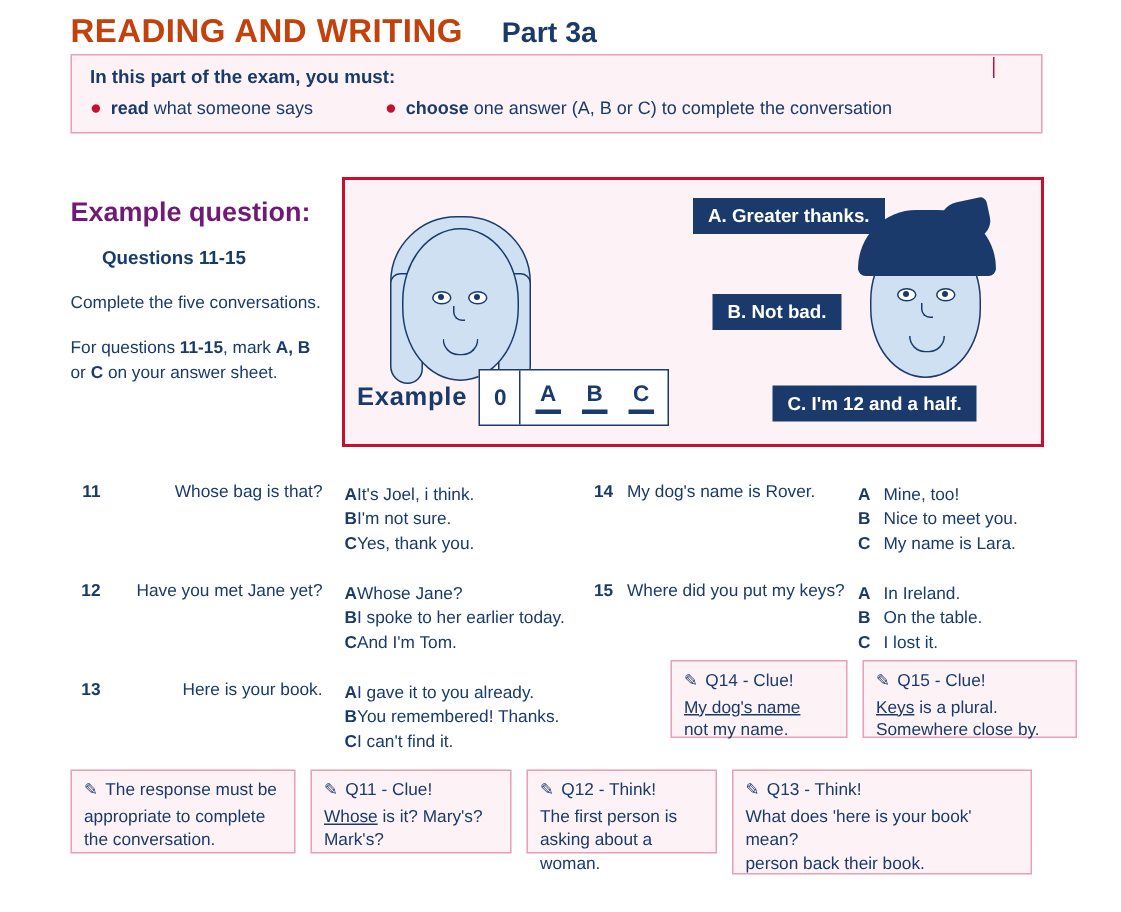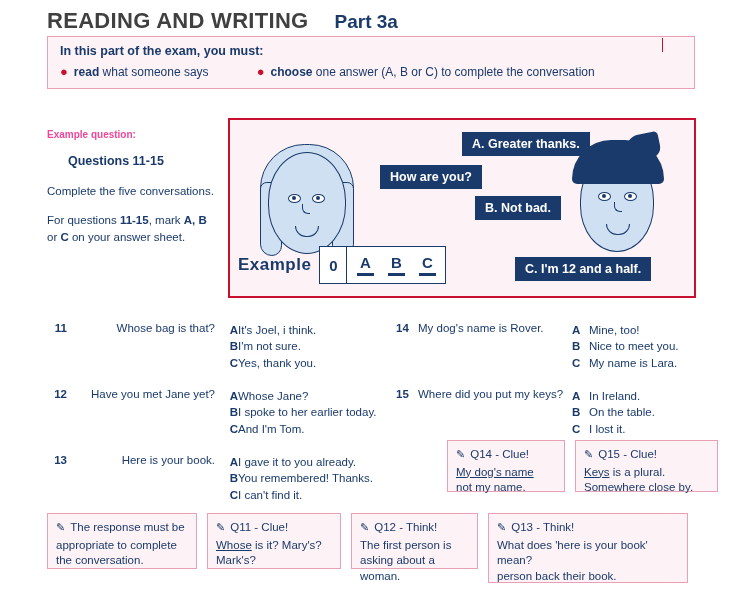--- a/index.html
+++ b/index.html
@@ -26,21 +26,21 @@
     position: absolute;
     left: 47px;
     top: 8px;
     display: flex;
     align-items: baseline;
     gap: 26px;
   }
   .header-title {
     font-size: 22px;
     font-weight: bold;
-    color: #404040;
+    color: #c2410c;
     letter-spacing: 0.3px;
   }
   .header-part {
     font-size: 19px;
     font-weight: bold;
     color: #1a3a6b;
   }
 
   
   .instr-box {
@@ -90,23 +90,23 @@
   
   .ex-left {
     position: absolute;
     left: 47px;
     top: 128px;
     width: 168px;
     font-size: 11.5px;
     line-height: 1.45;
   }
   .ex-q-title {
-    color: #ec4899;
-    font-weight: bold;
-    font-size: 10px;
+    color: #701a75;
+    font-weight: bold;
+    font-size: 18px;
     margin-bottom: 9px;
   }
   .ex-q-range {
     font-weight: bold;
     font-size: 12.5px;
     margin-bottom: 13px;
     margin-left: 21px;
   }
   .ex-p {
     margin-bottom: 13px;
@@ -428,21 +428,20 @@
       <div class="eye" style="left:30px; top:52px;">
           <div class="pupil" style="left:3px; top:1px;"></div>
         </div>
       <div class="eye" style="left:56px; top:52px;">
           <div class="pupil" style="left:3px; top:1px;"></div>
         </div>
       <div class="nose" style="left:46px; top:62px;"></div>
       <div class="mouth" style="left:38px; top:84px;"></div>
     </div>
 
-    <div class="sb sb-how">How are you?</div>
     <div class="sb sb-a">A. Greater thanks.</div>
     <div class="sb sb-b">B. Not bad.</div>
     <div class="sb sb-c">C. I'm 12 and a half.</div>
 
     <div class="ex-answer">
       <div class="ex-word">Example</div>
       <div class="ex-grid">
         <div class="ex-num">0</div>
         <div class="ex-letters">
           <div class="ex-letter">

